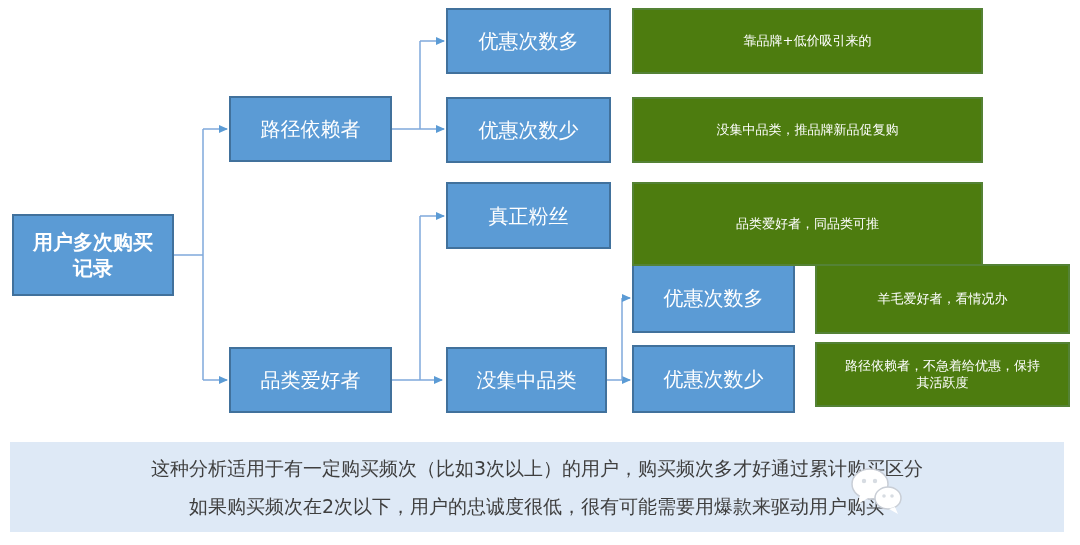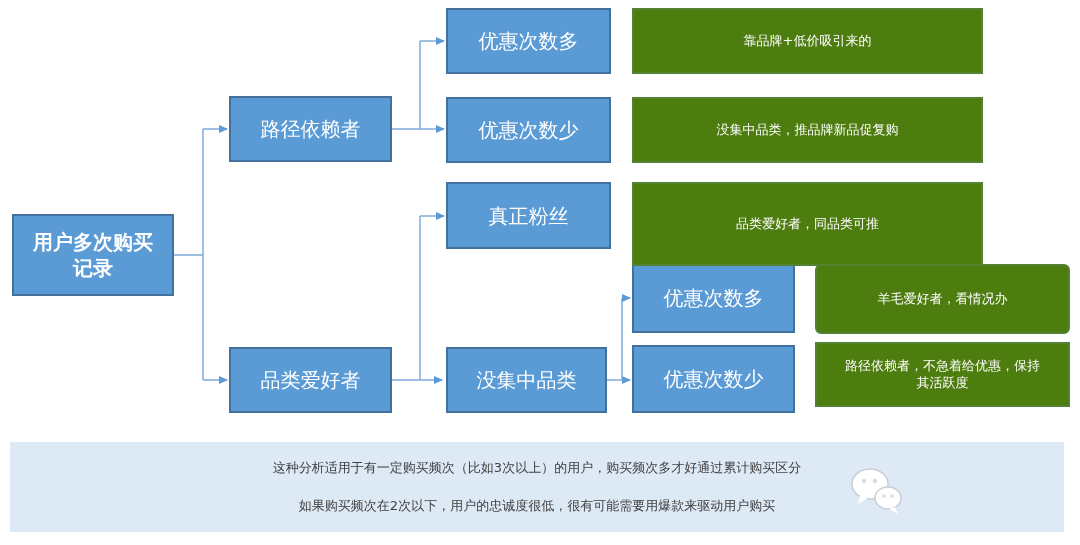--- a/index.html
+++ b/index.html
@@ -21,26 +21,26 @@
   .b-disc-many-top{left:446px;top:8px;width:165px;height:66px;}
   .b-disc-few-top{left:446px;top:97px;width:165px;height:66px;}
   .b-has-cat{left:446px;top:182px;width:165px;height:67px;}
   .b-no-cat{left:446px;top:347px;width:161px;height:66px;}
   .b-disc-many-bot{left:632px;top:263px;width:163px;height:70px;}
   .b-disc-few-bot{left:632px;top:345px;width:163px;height:68px;}
 
   .g-brand-many{left:632px;top:8px;width:351px;height:66px;}
   .g-brand-few{left:632px;top:97px;width:351px;height:66px;}
   .g-cat{left:632px;top:182px;width:351px;height:84px;}
-  .g-deal-many{left:815px;top:264px;width:255px;height:70px;padding:0 24px;border-radius:6px;}
+  .g-deal-many{left:815px;top:264px;width:255px;height:70px;padding:0 24px;}
   .g-deal-few{left:815px;top:342px;width:255px;height:65px;padding:0 24px;}
 
   .note{
     position:absolute;left:10px;top:442px;width:1054px;height:90px;
-    background:#dee9f6;color:#3f3f3f;font-size:13px;line-height:38px;
+    background:#dee9f6;color:#3f3f3f;font-size:19px;line-height:38px;
     text-align:center;padding-top:7px;box-sizing:border-box;
   }
   .watermark{
     position:absolute;left:850px;top:466px;display:flex;align-items:center;
     pointer-events:none;
   }
   .watermark .wm-text{
     font-size:30px;font-weight:bold;letter-spacing:2px;color:#d3d8de;
     text-shadow:-1px -1px 0 #ffffff,1px 1px 1px #8f959d;
   }

